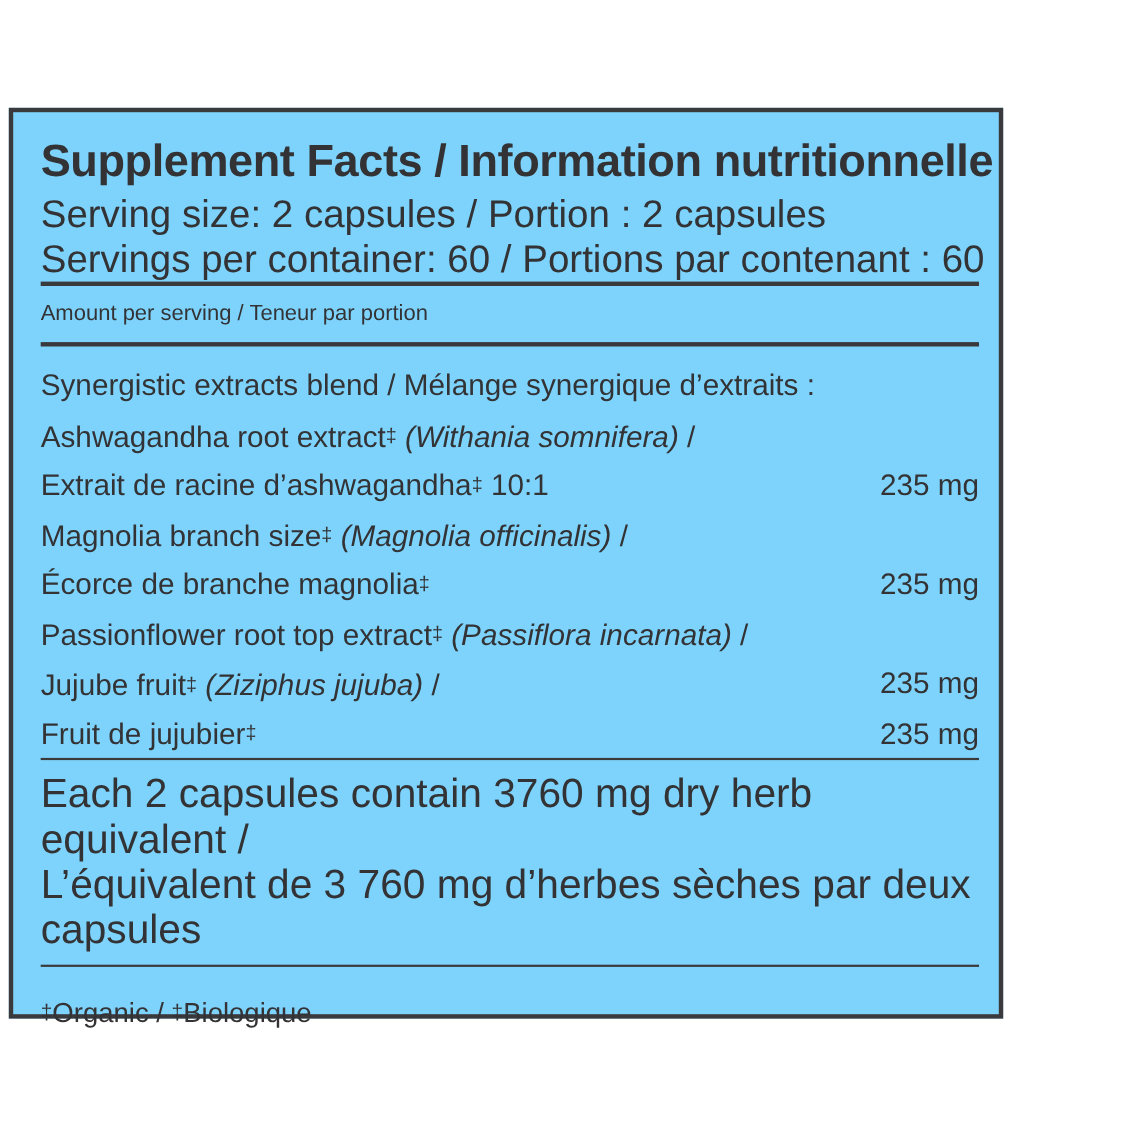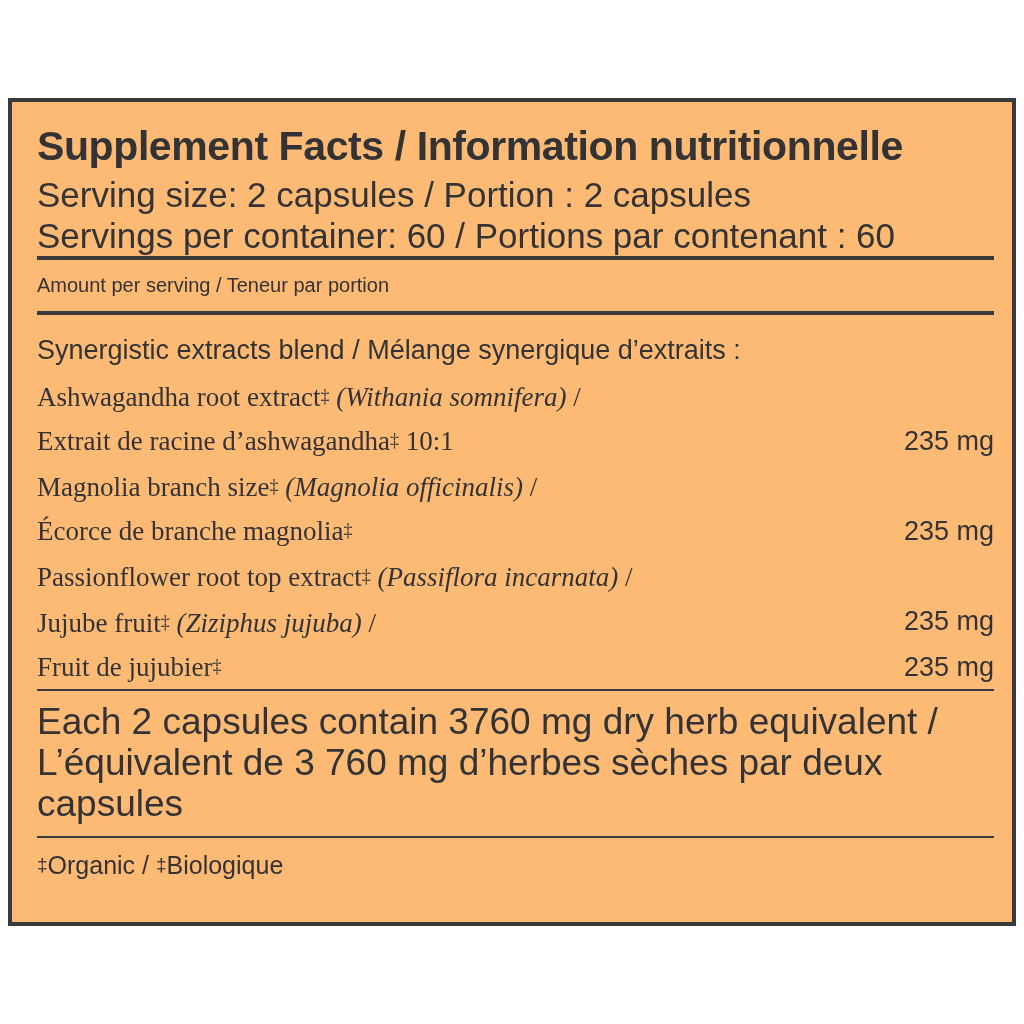--- a/index.html
+++ b/index.html
@@ -17,25 +17,25 @@
   .page {
     position: relative;
     width: 1024px;
     height: 1024px;
     box-sizing: border-box;
   }
   .panel {
     position: absolute;
     left: 8px;
     top: 98px;
-    width: 1008px;
+    width: 904px;
     height: 828px;
     box-sizing: border-box;
     border: 4px solid #3a3a3c;
-    background: #fdba74;
+    background: #7dd3fc;
   }
   .inner {
     position: absolute;
     left: 25px;
     top: 16px;
     right: 18px;
   }
   .title {
     font-size: 41px;
     line-height: 56px;
@@ -75,21 +75,20 @@
     white-space: nowrap;
   }
   .ing {
     position: relative;
     margin-top: 2px;
   }
   .ing .l1, .ing .l2 {
     font-size: 27px;
     line-height: 44px;
     white-space: nowrap;
-    font-family: Liberation Serif, serif;
   }
   .ing .amt {
     position: absolute;
     right: 0;
     font-size: 27px;
     line-height: 44px;
     white-space: nowrap;
   }
   .ing .amt.on2 { top: 44px; text-align: center; }
   .it {
@@ -103,20 +102,21 @@
   .equiv {
     font-size: 37px;
     line-height: 41px;
     padding: 10px 0 12px 0;
   }
   .footnote {
     font-size: 25px;
     line-height: 34px;
     padding: 10px 0 0 0;
     white-space: nowrap;
+    margin-top: 15px;
   }
   .footnote .sup { font-size: 19px; vertical-align: 3px; }
 </style>
 </head>
 <body>
 
 <div class="page">
   <div class="panel">
     <div class="inner">
 

